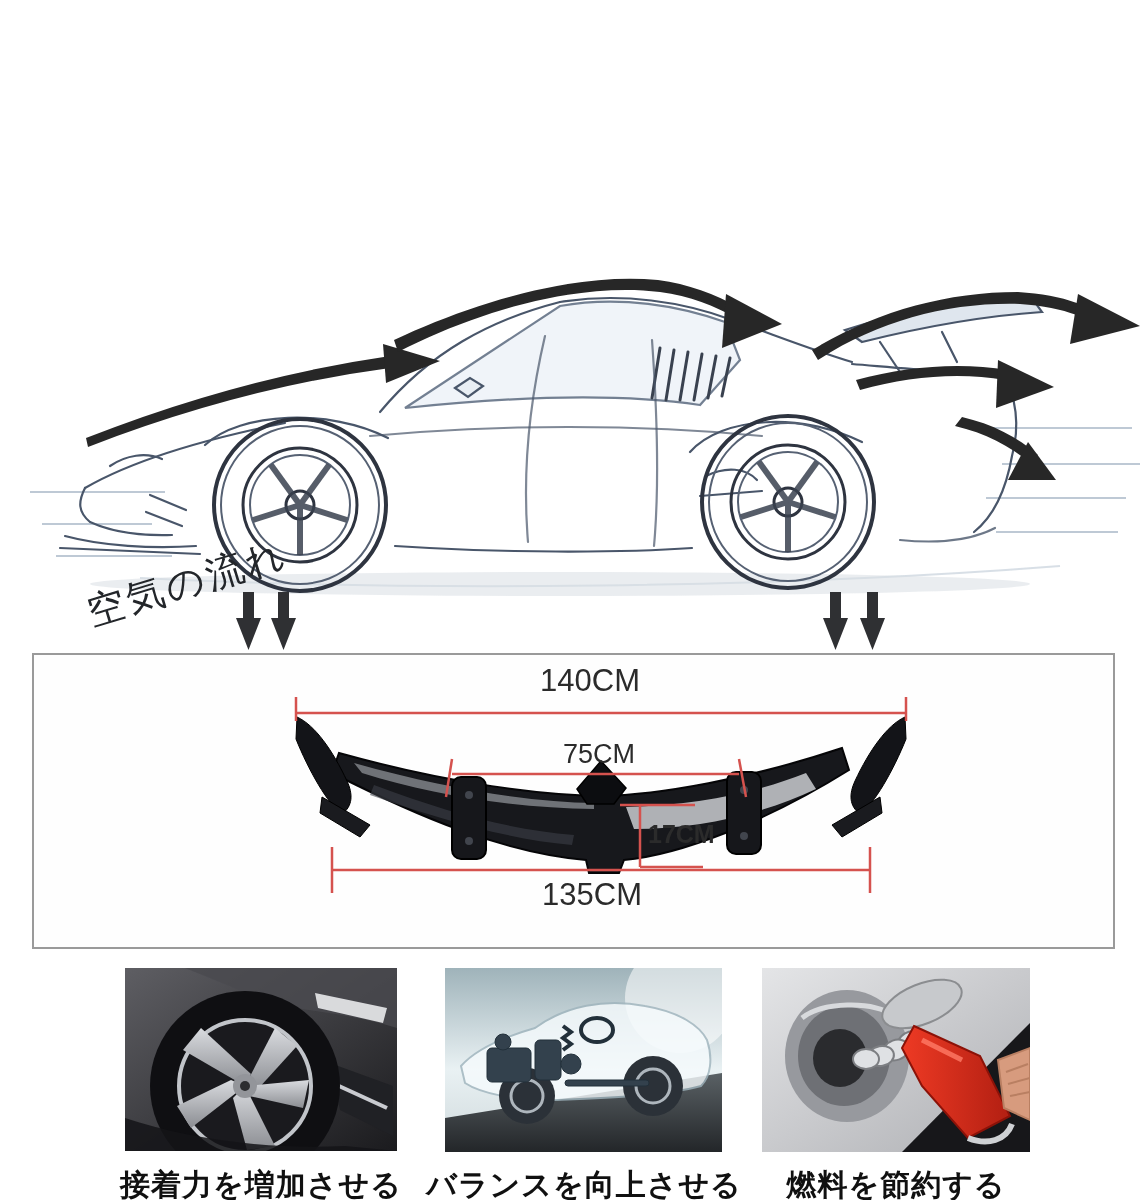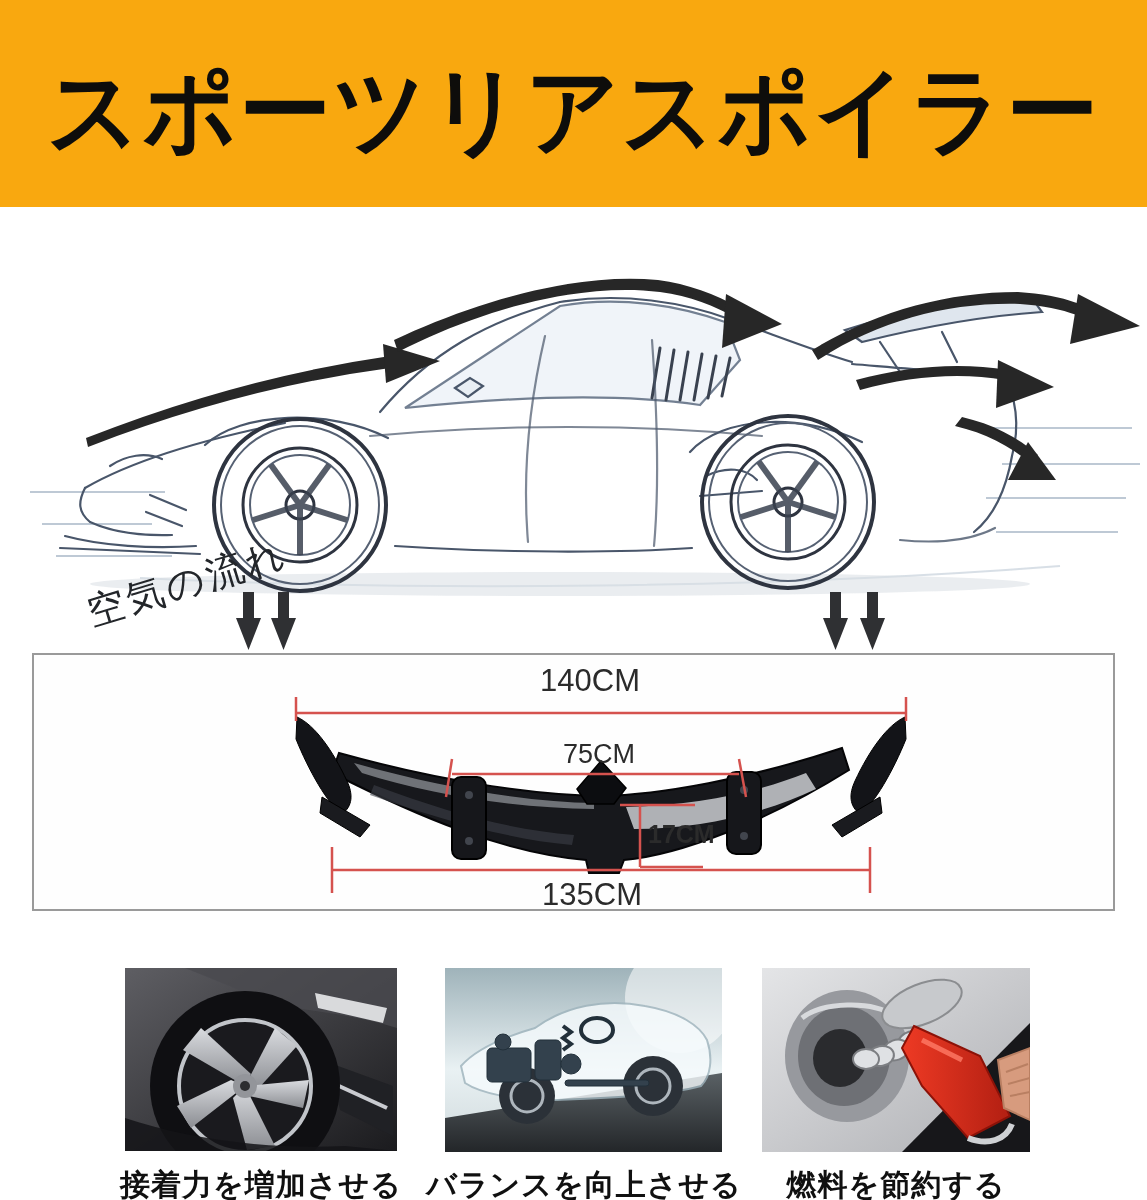--- a/index.html
+++ b/index.html
@@ -15,38 +15,35 @@
   
   #sketch-wrap{position:absolute;left:0;top:240px;width:1147px;height:410px;}
   #airflow-label{position:absolute;left:88px;top:348px;font-size:38px;color:#23262a;
                  letter-spacing:3px;transform:rotate(-17deg);transform-origin:left center;
                  white-space:nowrap;}
   #downforce-label{position:absolute;left:1036px;top:432px;height:150px;
                    writing-mode:vertical-rl;text-orientation:upright;
                    font-size:20px;letter-spacing:4px;color:#17181a;white-space:nowrap;}
 
   
-  #dim-box{position:absolute;left:32px;top:653px;width:1083px;height:258px;
+  #dim-box{position:absolute;left:32px;top:653px;width:1083px;height:296px;
            border:2px solid #9a9a9a;box-sizing:border-box;background:#fefefe;}
   #dim-box svg{display:block;}
   .dim-text{font-family:"Liberation Sans",sans-serif;fill:#2b2b2b;}
 
   
   .feature-img{position:absolute;top:968px;overflow:hidden;}
   .feature-caption{position:absolute;top:1165px;width:400px;text-align:center;
                    font-size:30px;font-weight:bold;color:#101010;letter-spacing:1px;}
 </style>
 </head>
 <body>
 
 <div id="stage">
 
-  <div id="header">
-    <div class="title">スポーツリアスポイラー</div>
-  </div>
 
   <div id="sketch-wrap">
     <svg width="1147" height="410" viewBox="0 0 1147 410">
 
       <g stroke="#aebccb" stroke-width="2" fill="none" opacity="0.8">
         <path d="M30,252 H165"></path>
           <path d="M42,284 H152"></path>
           <path d="M56,316 H172"></path>
         <path d="M992,188 H1132"></path>
           <path d="M1002,224 H1140"></path>

